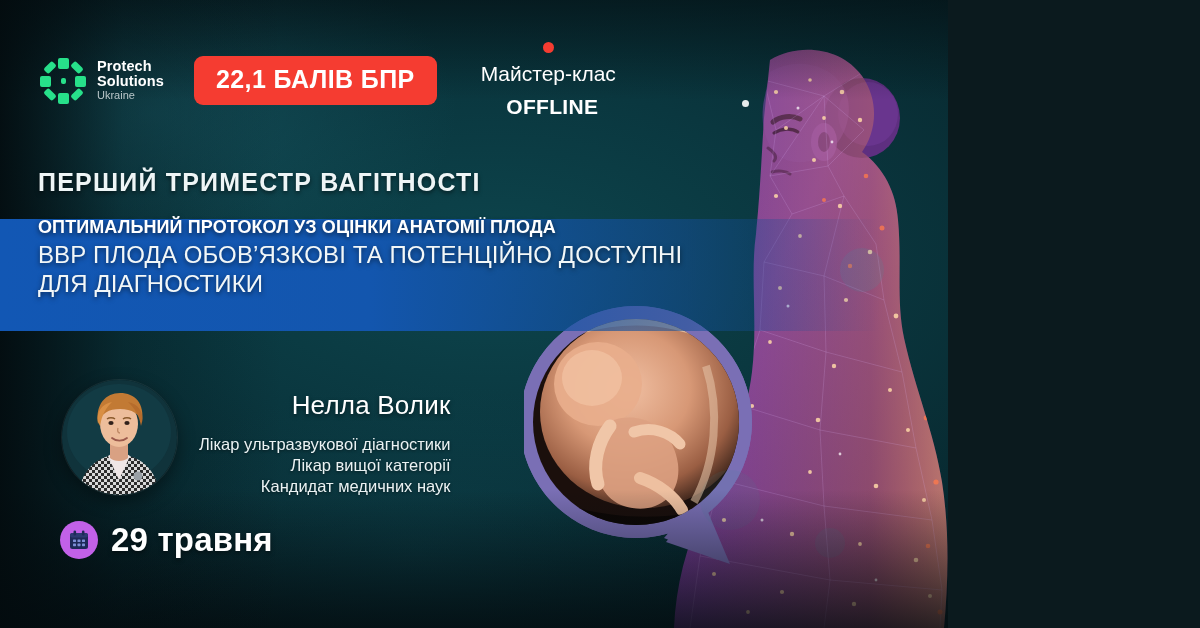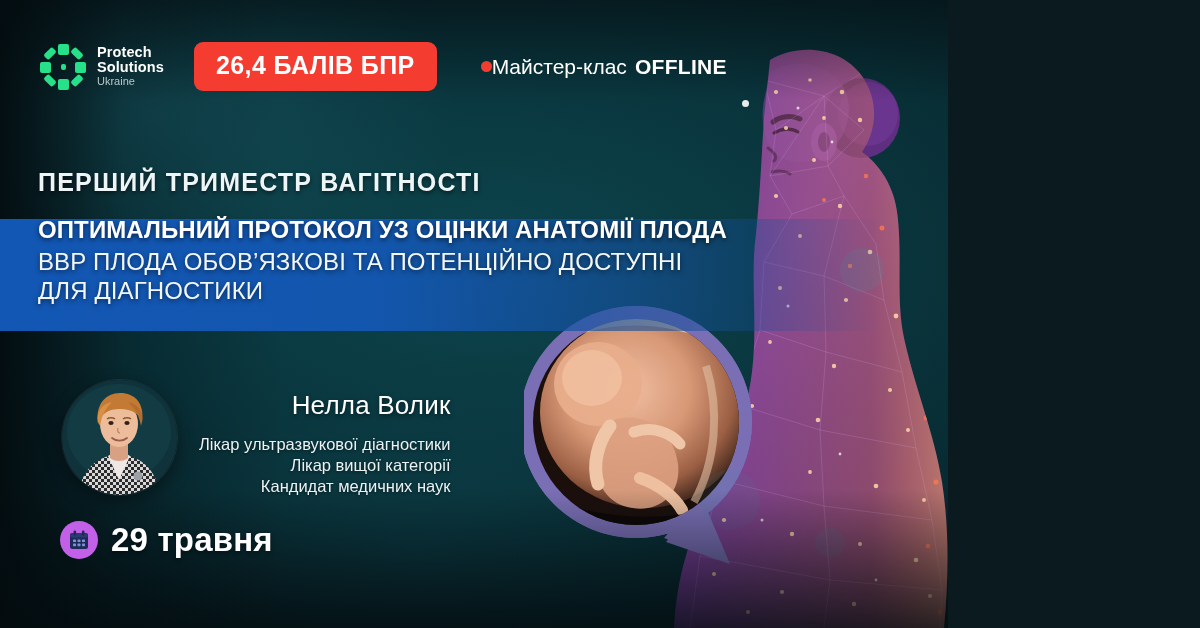--- a/index.html
+++ b/index.html
@@ -45,37 +45,37 @@
   .logo-mark i{ position:absolute; display:block; background:#27E08A; border-radius:2px; }
   .logo-text{ line-height:1.05; }
   .logo-text .l1, .logo-text .l2{ font-size:14.5px; font-weight:bold; color:#ffffff; letter-spacing:.1px; }
   .logo-text .l3{ font-size:11px; color:#b9c6c9; margin-top:1px; }
 
   .badge{
     background:#F53C31; color:#fff; font-size:25px; font-weight:bold;
     padding:9px 22px 11px; border-radius:9px; letter-spacing:.4px;
     margin-left:8px; white-space:nowrap;
   }
-  .mclass{ display:flex; align-items:center; gap:0; margin-left:22px; white-space:nowrap; }
+  .mclass{ display:flex; align-items:center; gap:9px; margin-left:22px; white-space:nowrap;flex-direction:column; }
   .dot{ width:11px; height:11px; border-radius:50%; background:#F53C31; display:block; }
   .mclass .m1{ color:#ffffff; font-size:21px; }
   .mclass .m2{ color:#ffffff; font-size:21px; font-weight:bold; letter-spacing:.3px; margin-left:8px; }
 
   
   .blue-band{
     position:absolute; left:0; top:219px; width:880px; height:112px; z-index:2;
     background:linear-gradient(90deg, #1257B4 0%, #1356AE 42%, rgba(20,78,150,.55) 78%, rgba(22,70,120,0) 100%);
   }
   .titles{ position:absolute; left:38px; top:168px; width:820px; z-index:4; }
   .eyebrow{
     color:#eef5f6; font-size:25px; letter-spacing:1.2px; font-weight:bold;
     text-shadow:0 2px 4px rgba(0,0,0,.55); margin-bottom:20px;
   }
   .t-main{
-    color:#ffffff; font-size:24px; font-weight:bold; letter-spacing:.1px;
+    color:#ffffff; font-size:18px; font-weight:bold; letter-spacing:.1px;
     text-shadow:0 2px 5px rgba(0,0,0,.6); line-height:1.12;
   }
   .t-sub{
     color:#f2f7f8; font-size:24px; letter-spacing:.1px; line-height:1.2;
     text-shadow:0 2px 5px rgba(0,0,0,.55); margin-top:4px; max-width:700px;
   }
 
   
   .speaker{ position:absolute; left:62px; top:380px; display:flex; align-items:flex-start; gap:22px; z-index:5;text-align:right; }
   .avatar{
@@ -293,21 +293,21 @@
         <i style="left:4px;  top:6px;  width:12px; height:7px;  transform:rotate(-45deg);"></i>
         <i style="left:21px; top:20px; width:5px;  height:6px;"></i>
       </div>
       <div class="logo-text">
         <div class="l1">Protech</div>
         <div class="l2">Solutions</div>
         <div class="l3">Ukraine</div>
       </div>
     </div>
 
-    <div class="badge">26,4 БАЛІВ БПР</div>
+    <div class="badge">22,1 БАЛІВ БПР</div>
 
     <div class="mclass">
       <span class="dot"></span>
       <span class="m1">Майстер-клас</span>
       <span class="m2">OFFLINE</span>
     </div>
   </div>
 
   <div class="blue-band"></div>
   <div class="titles">

